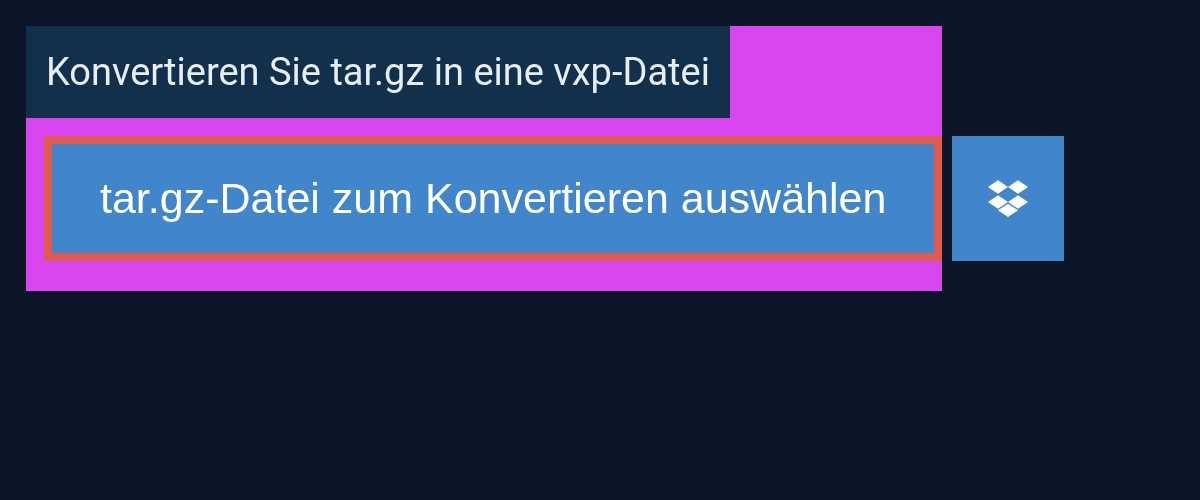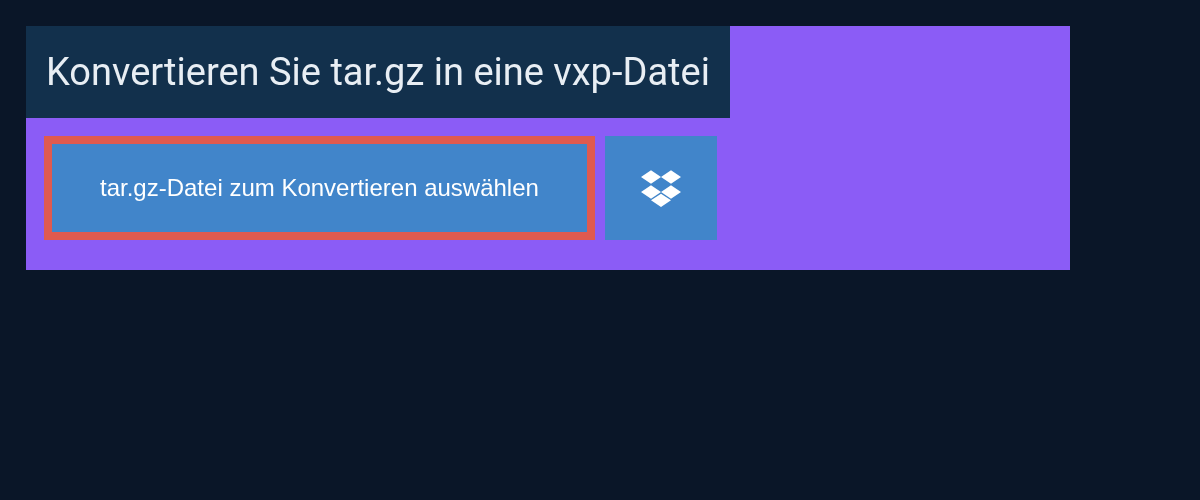--- a/index.html
+++ b/index.html
@@ -11,22 +11,22 @@
       background: #0a1628;
       font-family: -apple-system, BlinkMacSystemFont, "Segoe UI", Roboto, Helvetica, Arial, sans-serif;
       width: 1200px;
       height: 500px;
       overflow: hidden;
     }
     .container {
       padding: 26px 26px 0 26px;
     }
     .panel {
-      background: #8b5cf6;
-      width: 1044px;
+      background: #d946ef;
+      width: 916px;
     }
     .heading {
       color: #e8eef4;
       font-size: 38px;
       font-weight: 400;
       padding: 24px 20px 24px 20px;
       display: inline-block;
       background: #12304c;
     }
     .buttons-row {
@@ -35,21 +35,21 @@
       gap: 10px;
       align-items: stretch;
     }
     .highlight-wrap {
       border: 8px solid #e05a4f;
       display: inline-block;
     }
     .main-button {
       background: #4185ca;
       color: #ffffff;
-      font-size: 24px;
+      font-size: 43px;
       font-weight: 400;
       padding: 30px 48px;
       border: none;
       cursor: pointer;
       white-space: nowrap;
       display: block;
     }
     .dropbox-button {
       background: #4185ca;
       border: none;

